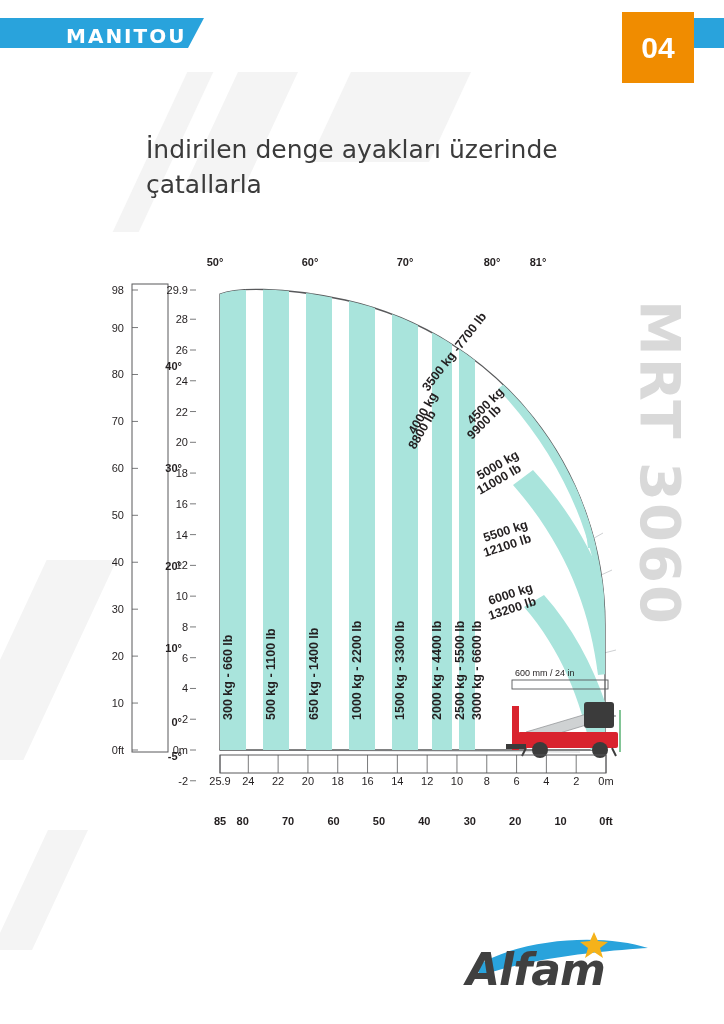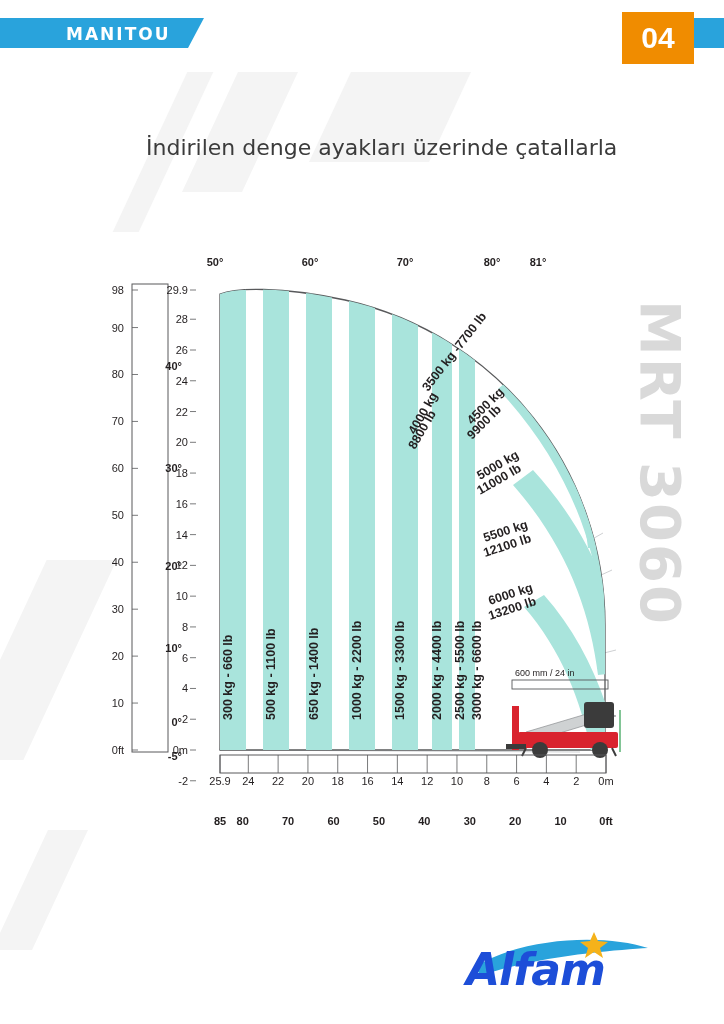--- a/index.html
+++ b/index.html
@@ -35,32 +35,32 @@
     top: 18px; left: 196px;
     width: 440px;
     height: 30px;
     background: #ffffff;
     transform: skewX(-28deg);
   }
   .manitou-logo {
     position: absolute;
     top: 24px;
     left: 66px;
-    font-size: 17px;
+    font-size: 20px;
     font-weight: bold;
     letter-spacing: 2px;
     color: #ffffff;
     font-family: "DejaVu Sans", sans-serif;
   }
   .page-badge {
     position: absolute;
     top: 12px;
     left: 622px;
     width: 72px;
-    height: 52px;
+    height: 71px;
     background: #f08c00;
     color: #ffffff;
     font-size: 30px;
     font-weight: bold;
     display: flex;
     align-items: center;
     justify-content: center;
   }
 
   
@@ -69,21 +69,21 @@
     background: #f4f4f4;
     transform: skewX(-25deg);
   }
 
   
   .title {
     position: absolute;
     top: 133px;
     left: 146px;
     width: 520px;
-    font-size: 22px;
+    font-size: 25px;
     line-height: 1.38;
     color: #3b3b3b;
     font-family: "DejaVu Sans", sans-serif;
   }
 
   
   .model-side {
     position: absolute;
     top: 300px;
     left: 628px;
@@ -114,21 +114,21 @@
     top: 930px;
     width: 190px;
     height: 62px;
   }
   .alfam-text {
     position: absolute;
     left: 0; top: 14px;
     font-size: 44px;
     font-weight: bold;
     font-style: italic;
-    color: #1d4ed8;
+    color: #404040;
     font-family: "DejaVu Sans", sans-serif;
     letter-spacing: -1px;
   }
 </style>
 </head>
 <body>
 
 <div class="header-bar">
   <div class="header-blue"></div>
   <div class="header-white-wedge"></div>

